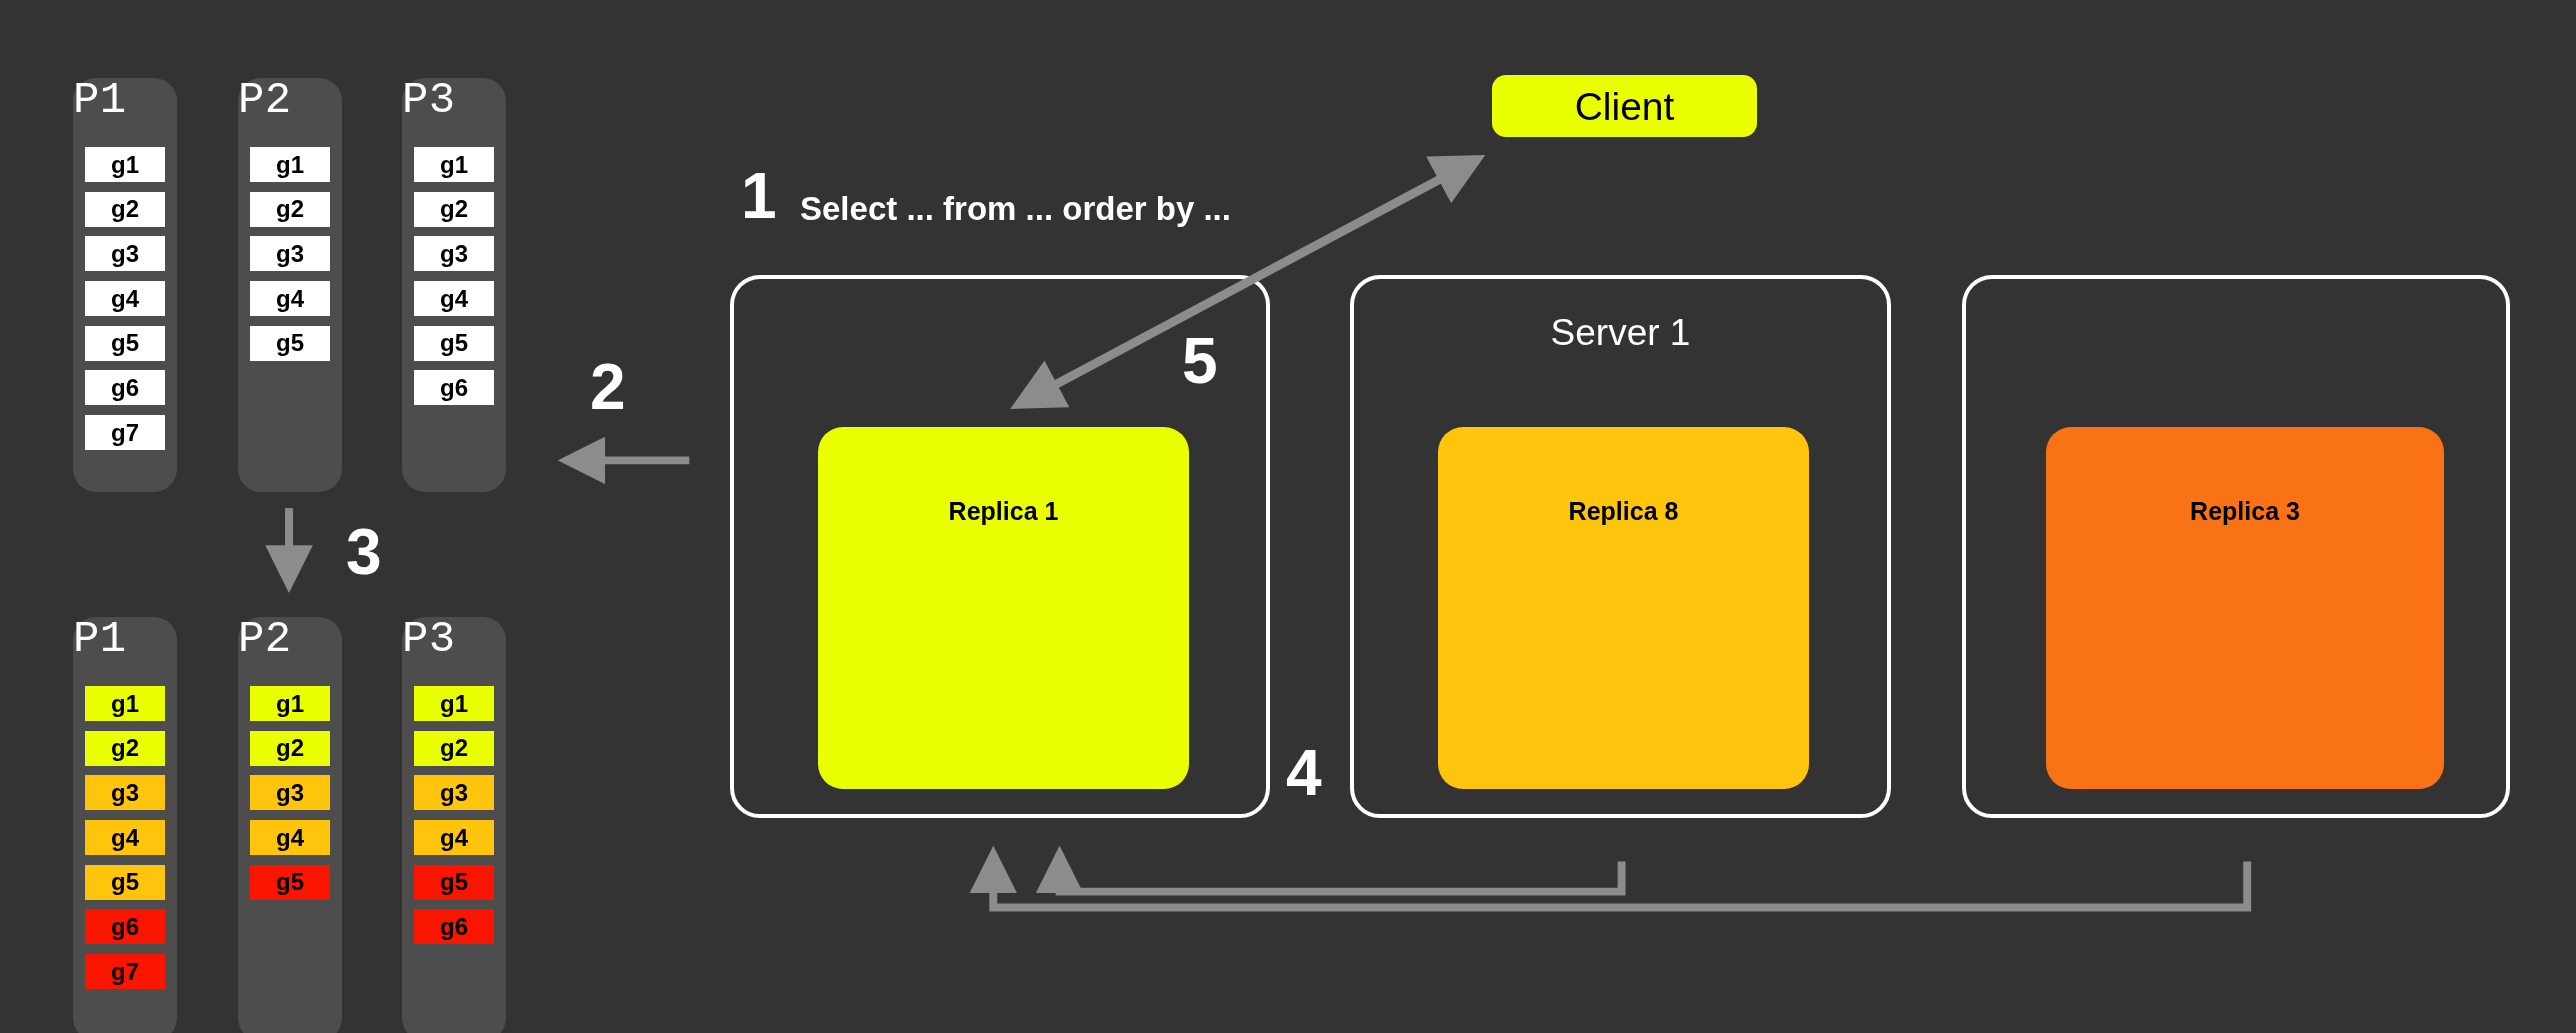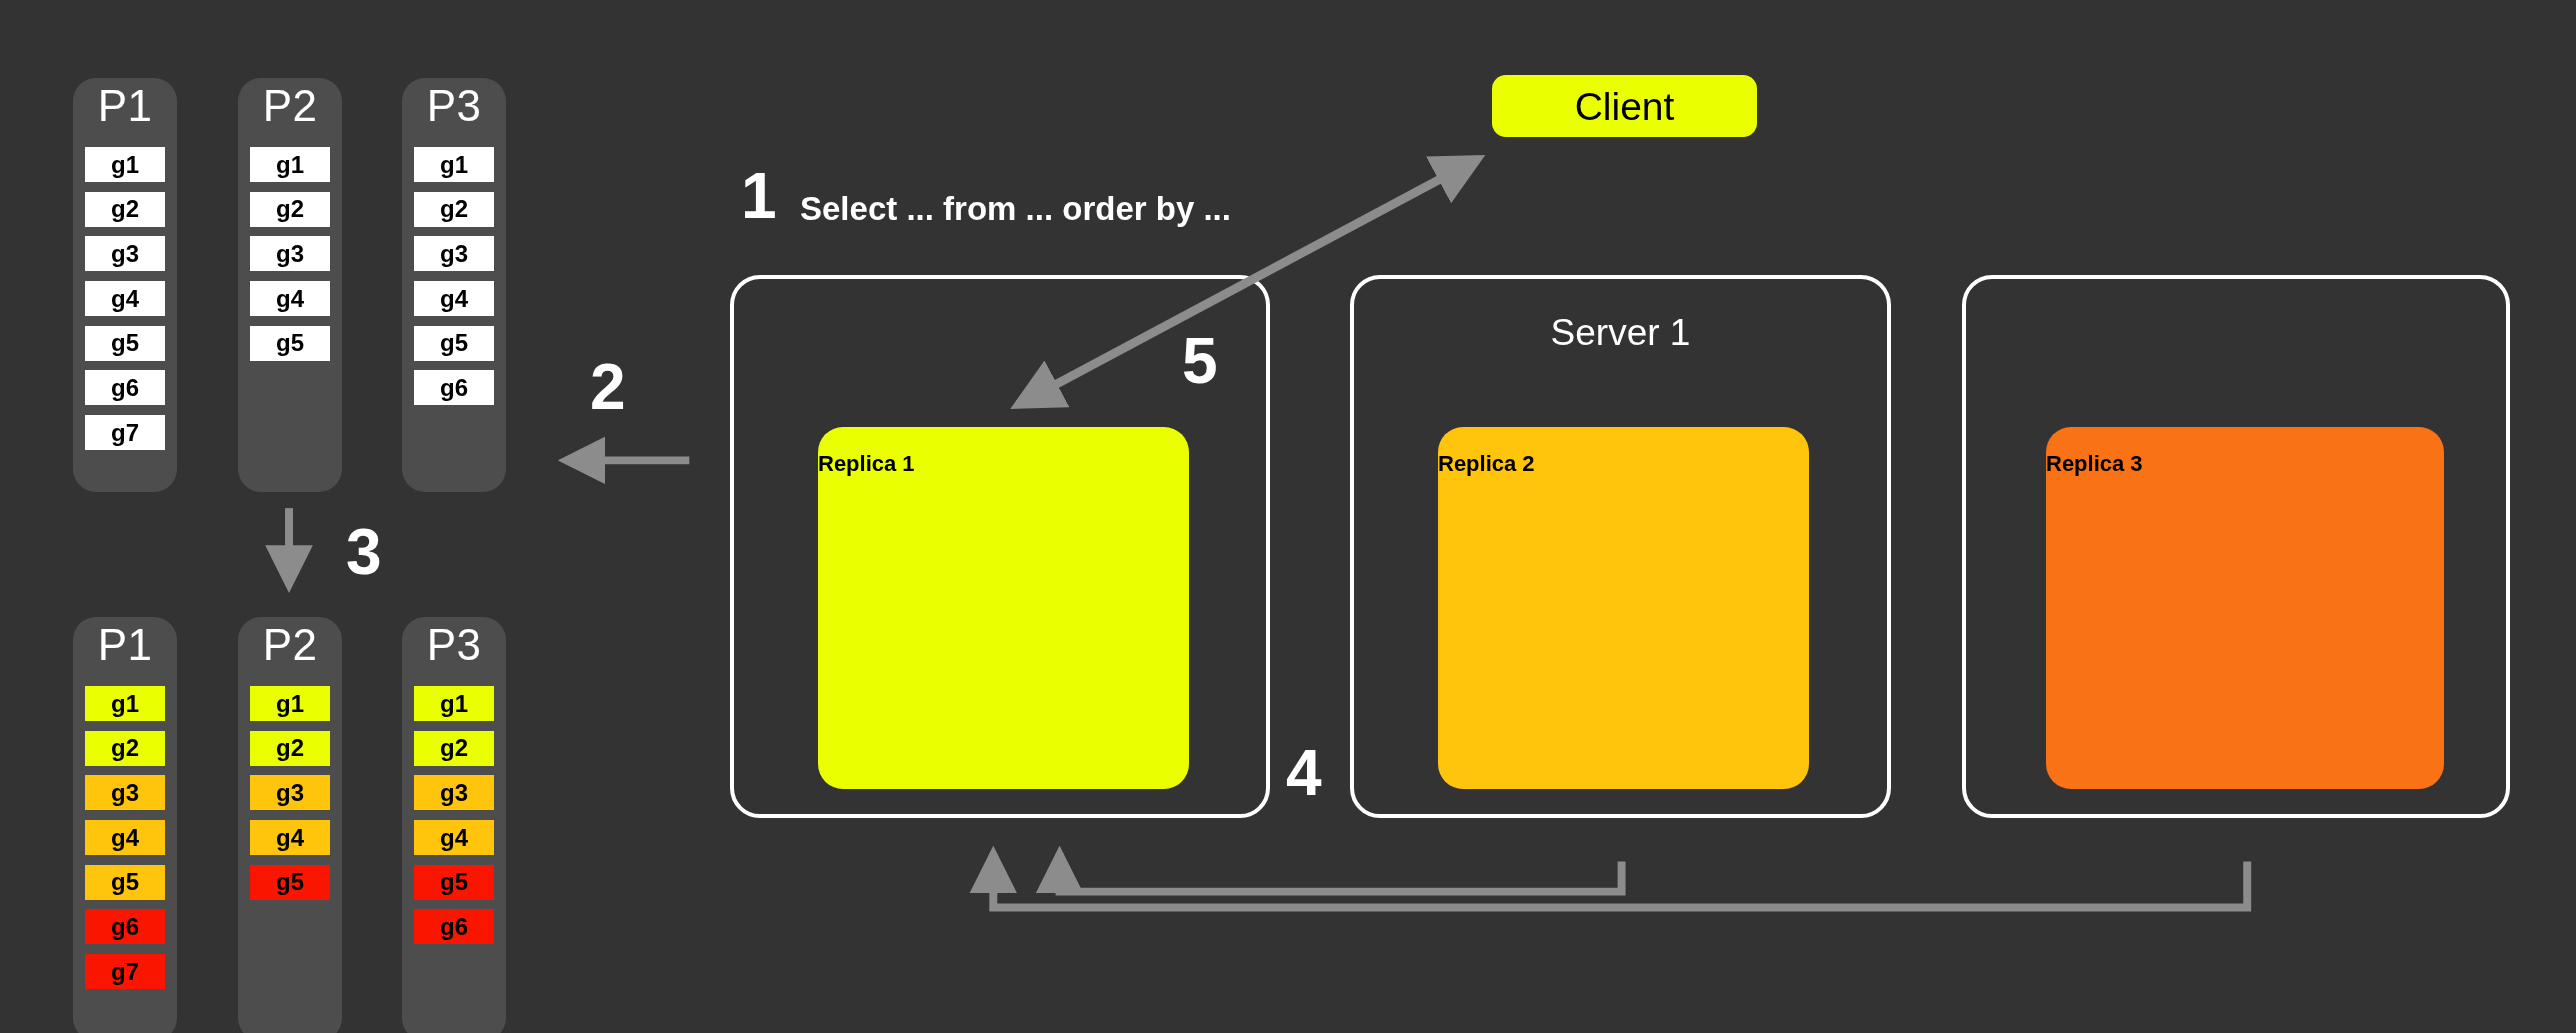--- a/index.html
+++ b/index.html
@@ -20,29 +20,30 @@
 
   
   .partition {
     position: absolute;
     background: #4d4d4d;
     border-radius: 23px;
     box-sizing: border-box;
   }
   .partition-title {
     position: absolute;
-    top: 6px;
+    top: 0;
     left: 0;
     width: 100%;
-    text-align: center;
+    text-align: left;
     color: #ffffff;
     font-size: 44px;
     font-weight: 400;
     letter-spacing: 0.4px;
     line-height: 1;
+    font-family: Liberation Mono, monospace;
   }
   .cells {
     position: absolute;
     top: 69px;
     left: 12.4px;
     right: 12.4px;
   }
   .cell {
     height: 35px;
     margin-bottom: 9.7px;
@@ -73,24 +74,25 @@
     color: #ffffff;
     font-size: 37px;
     font-weight: 400;
     line-height: 1;
   }
   .replica {
     position: absolute;
     border-radius: 25px;
     display: flex;
     align-items: flex-start;
+    justify-content: center;
     color: #000000;
-    font-size: 22px;
-    font-weight: bold;
-    padding-top: 26px;
+    font-size: 25px;
+    font-weight: bold;
+    padding-top: 72px;
     box-sizing: border-box;
     line-height: 1;
   }
 
   
   .client {
     position: absolute;
     border-radius: 14px;
     display: flex;
     align-items: center;
@@ -211,21 +213,21 @@
 
   <div class="server" style="left:730px; top:275px; width:540px; height:543px;">
     <div class="replica" style="left:84px; top:148px; width:371px; height:362px; background:#eaff00;">
       <span>Replica 1</span>
     </div>
   </div>
 
   <div class="server" style="left:1350px; top:275px; width:541px; height:543px;">
     <div class="server-title">Server 1</div>
     <div class="replica" style="left:84px; top:148px; width:371px; height:362px; background:#ffc40c;">
-      <span>Replica 2</span>
+      <span>Replica 8</span>
     </div>
   </div>
 
   <div class="server" style="left:1962px; top:275px; width:548px; height:543px;">
     <div class="replica" style="left:80px; top:148px; width:398px; height:362px; background:#f97316;">
       <span>Replica 3</span>
     </div>
   </div>
 
   <div class="step-num" style="left:741px; top:164px;">1</div>

